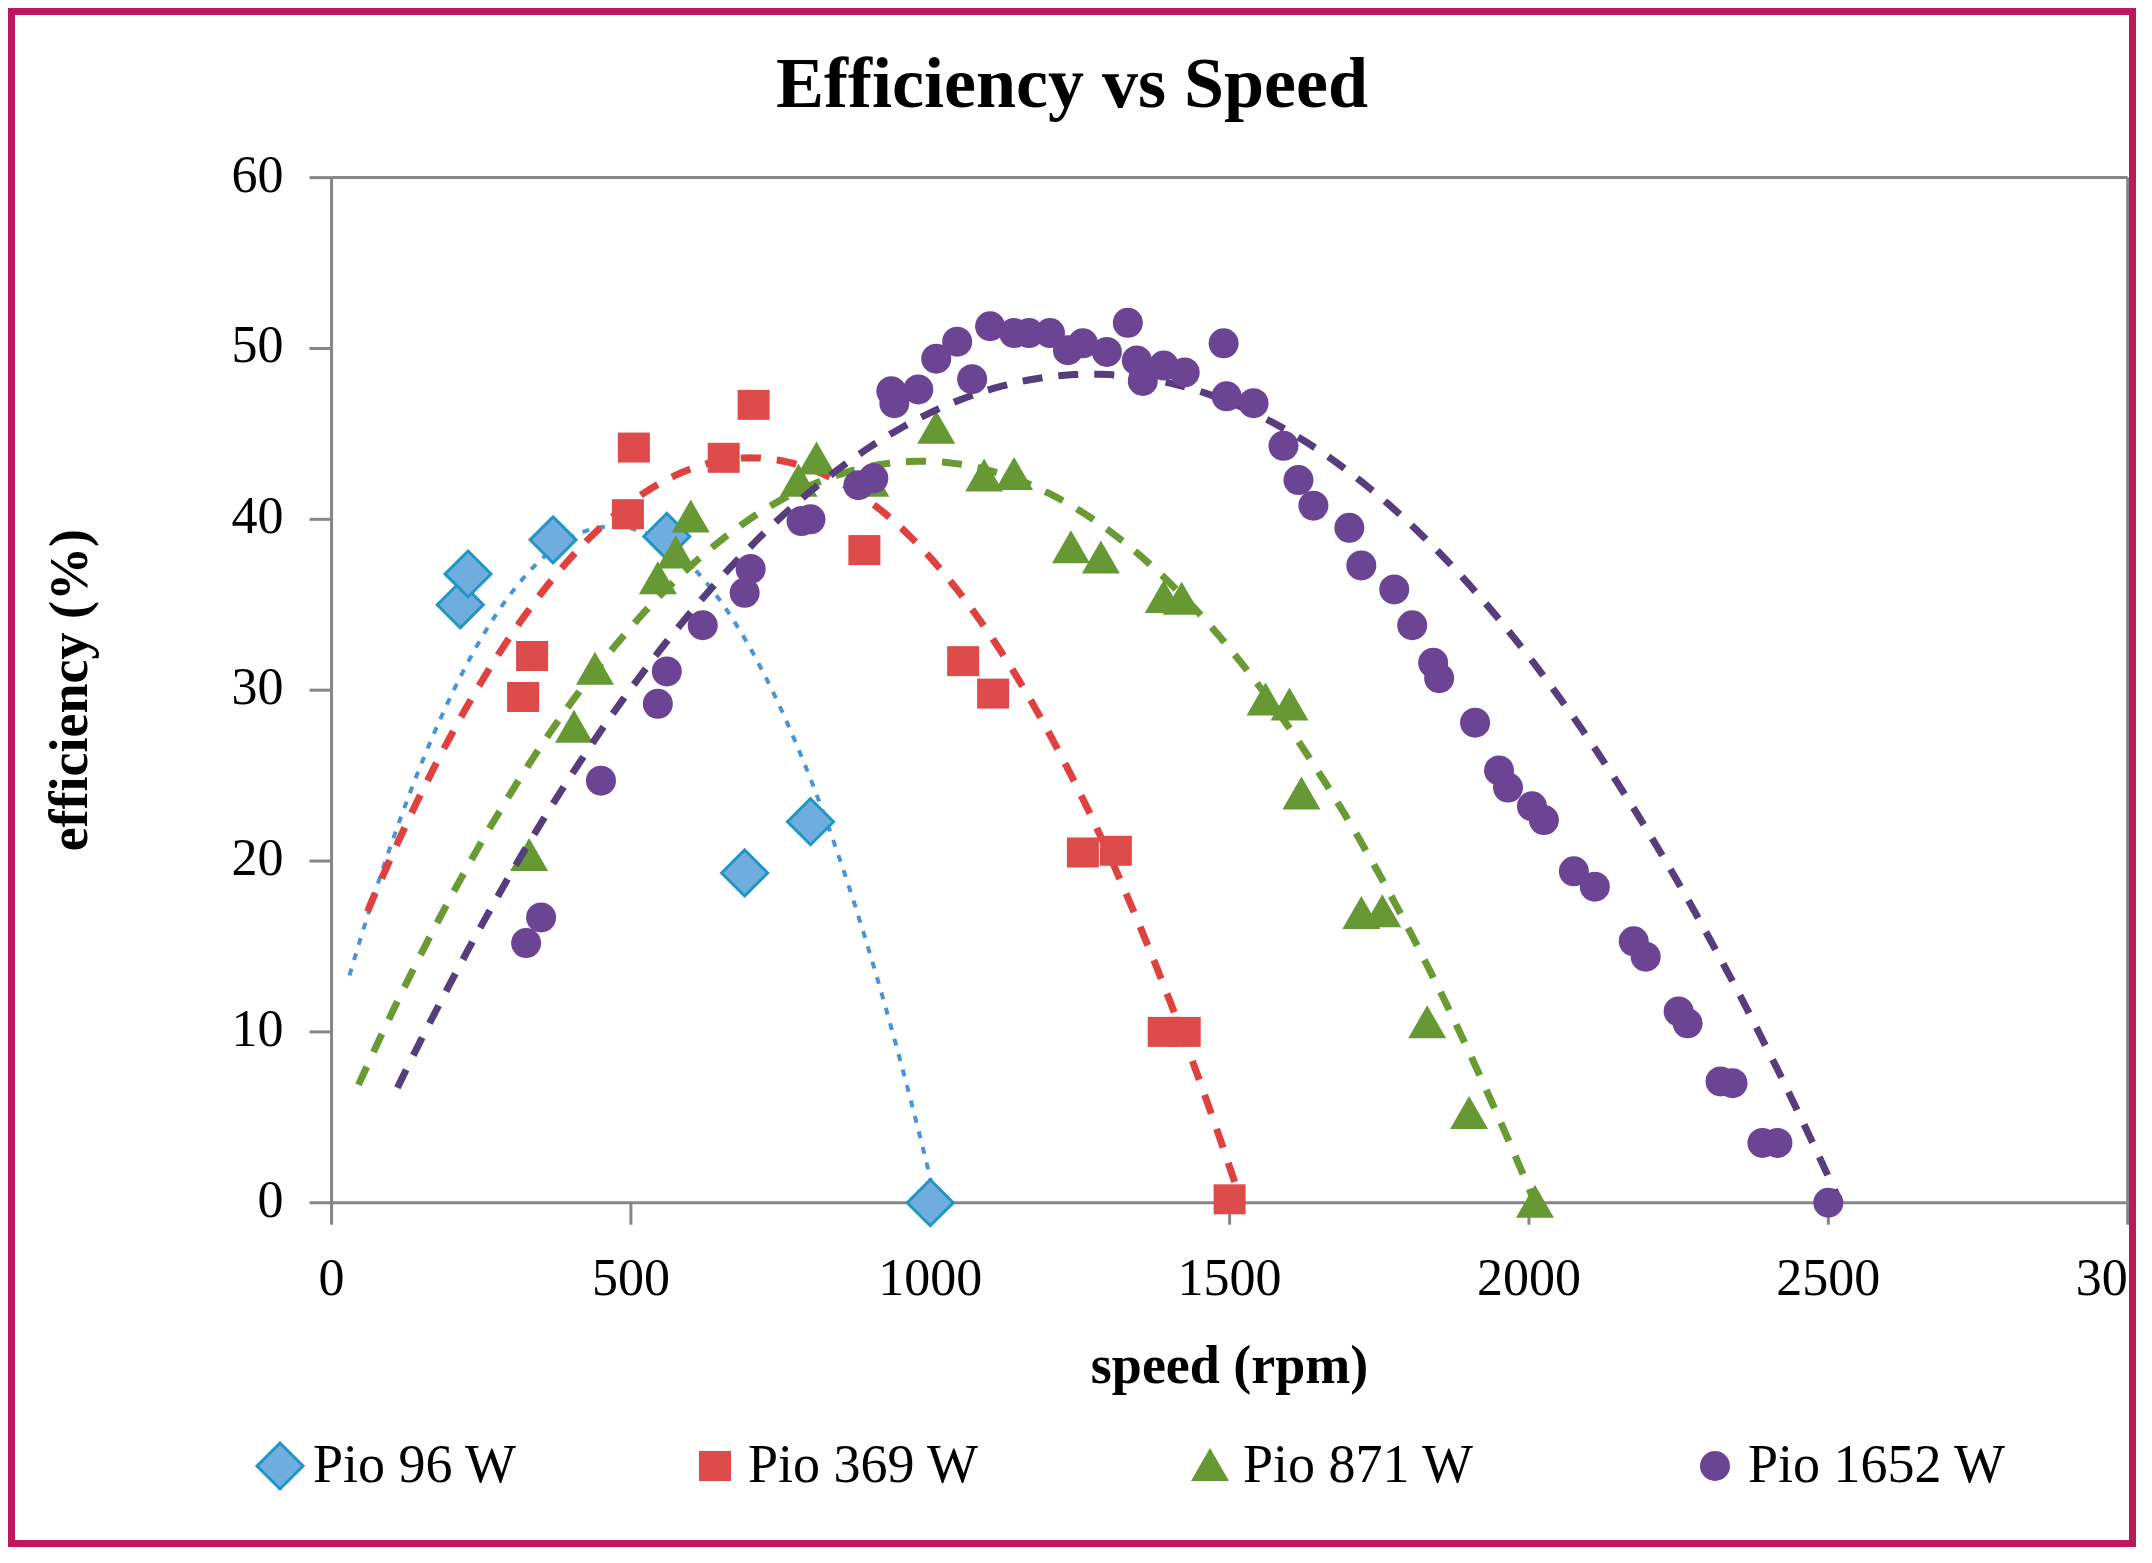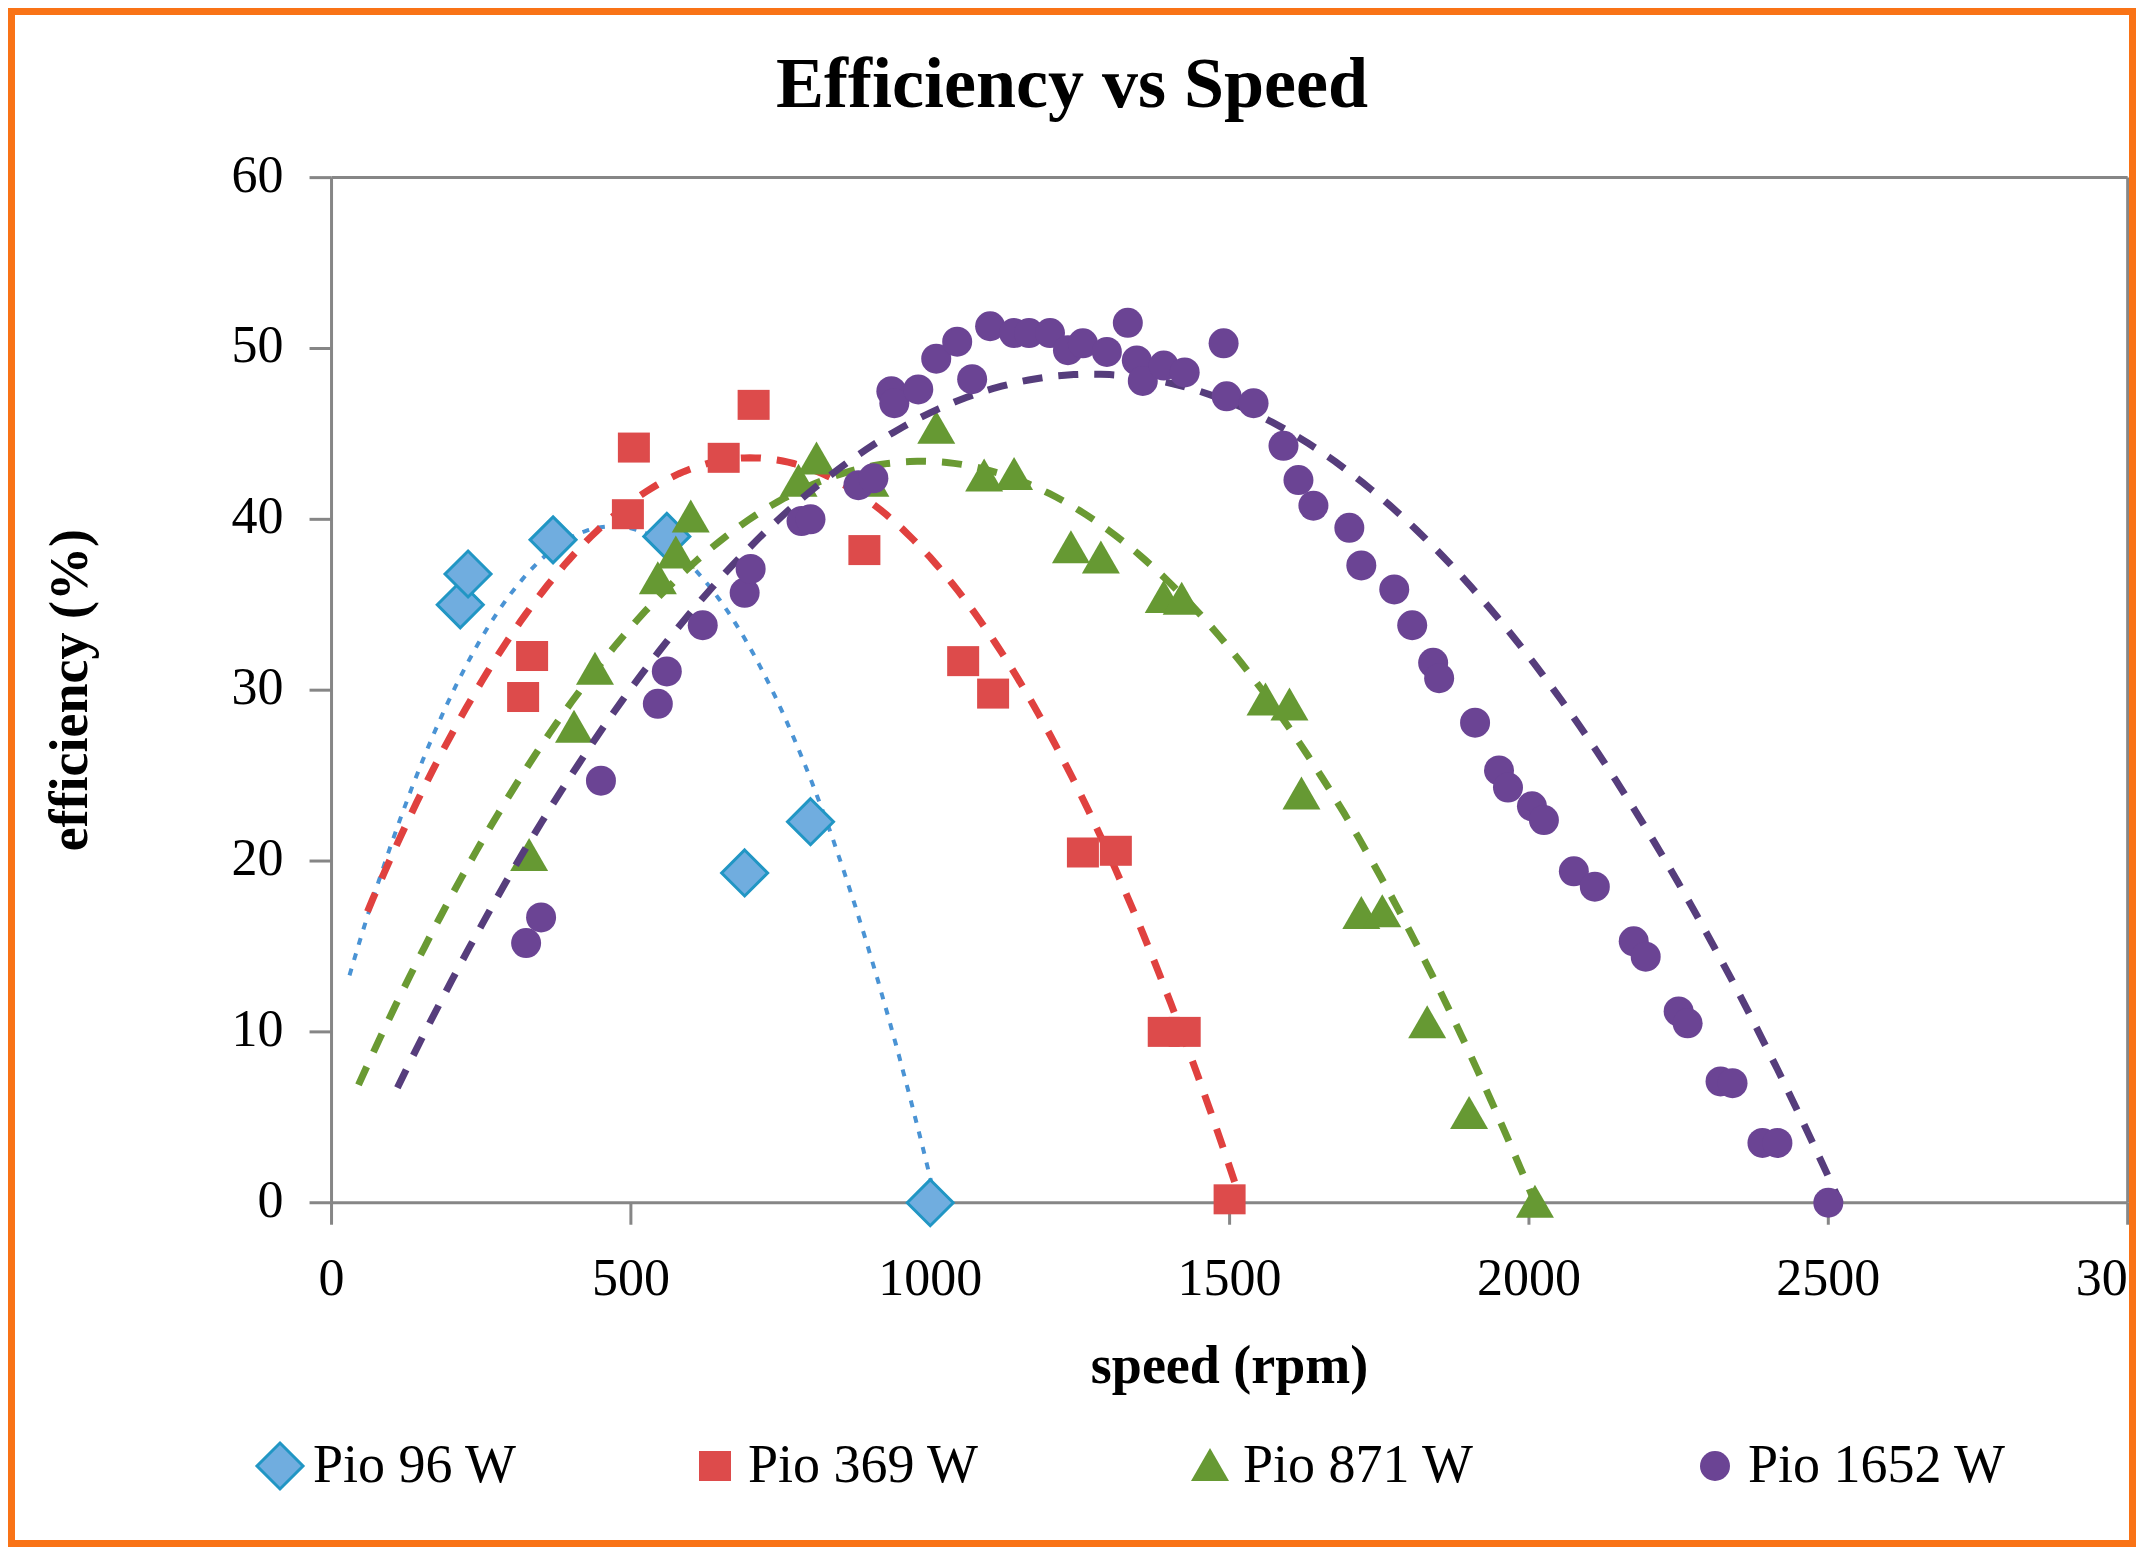--- a/index.html
+++ b/index.html
@@ -1,19 +1,19 @@
 <!DOCTYPE html>
 <html><head>
 <meta charset="utf-8">
 <style>
   html,body{margin:0;padding:0;background:#ffffff;}
   body{width:2152px;height:1563px;font-family:"Liberation Serif",serif;}
   #frame{
     position:absolute;left:8px;top:8px;width:2128px;height:1539px;
-    border:7px solid #f97316;background:#ffffff;box-sizing:border-box;
+    border:7px solid #be185d;background:#ffffff;box-sizing:border-box;
   }
   #chart-root{position:absolute;left:0;top:0;width:100%;height:100%;}
   svg{display:block;}
   .axis-line{stroke:#868686;stroke-width:3;fill:none;}
   .tick-line{stroke:#868686;stroke-width:3;}
   .ylab{font-family:"Liberation Serif",serif;font-size:52px;fill:#000;text-anchor:end;dominant-baseline:middle;}
   .xlab{font-family:"Liberation Serif",serif;font-size:52px;fill:#000;text-anchor:middle;}
   .axis-title{font-family:"Liberation Serif",serif;font-size:54px;font-weight:bold;fill:#000;text-anchor:middle;}
   .chart-title{font-family:"Liberation Serif",serif;font-size:72px;font-weight:bold;fill:#000;text-anchor:middle;}
   .legend-text{font-family:"Liberation Serif",serif;font-size:54px;fill:#000;dominant-baseline:middle;}

